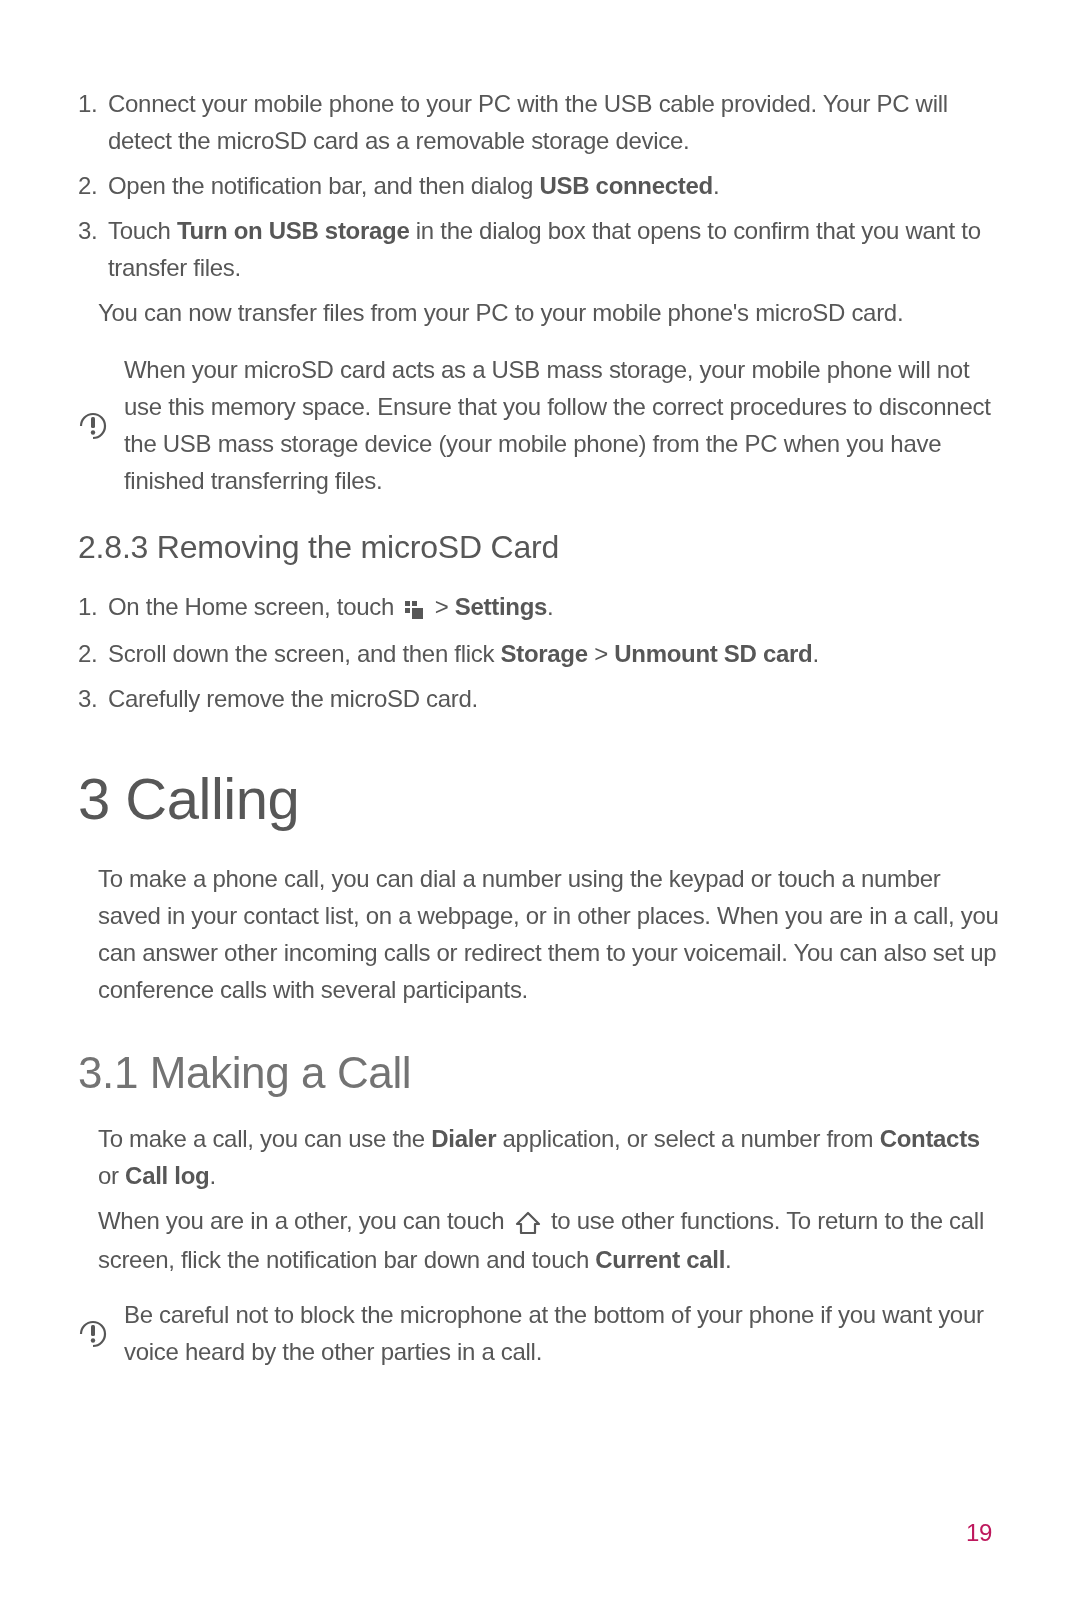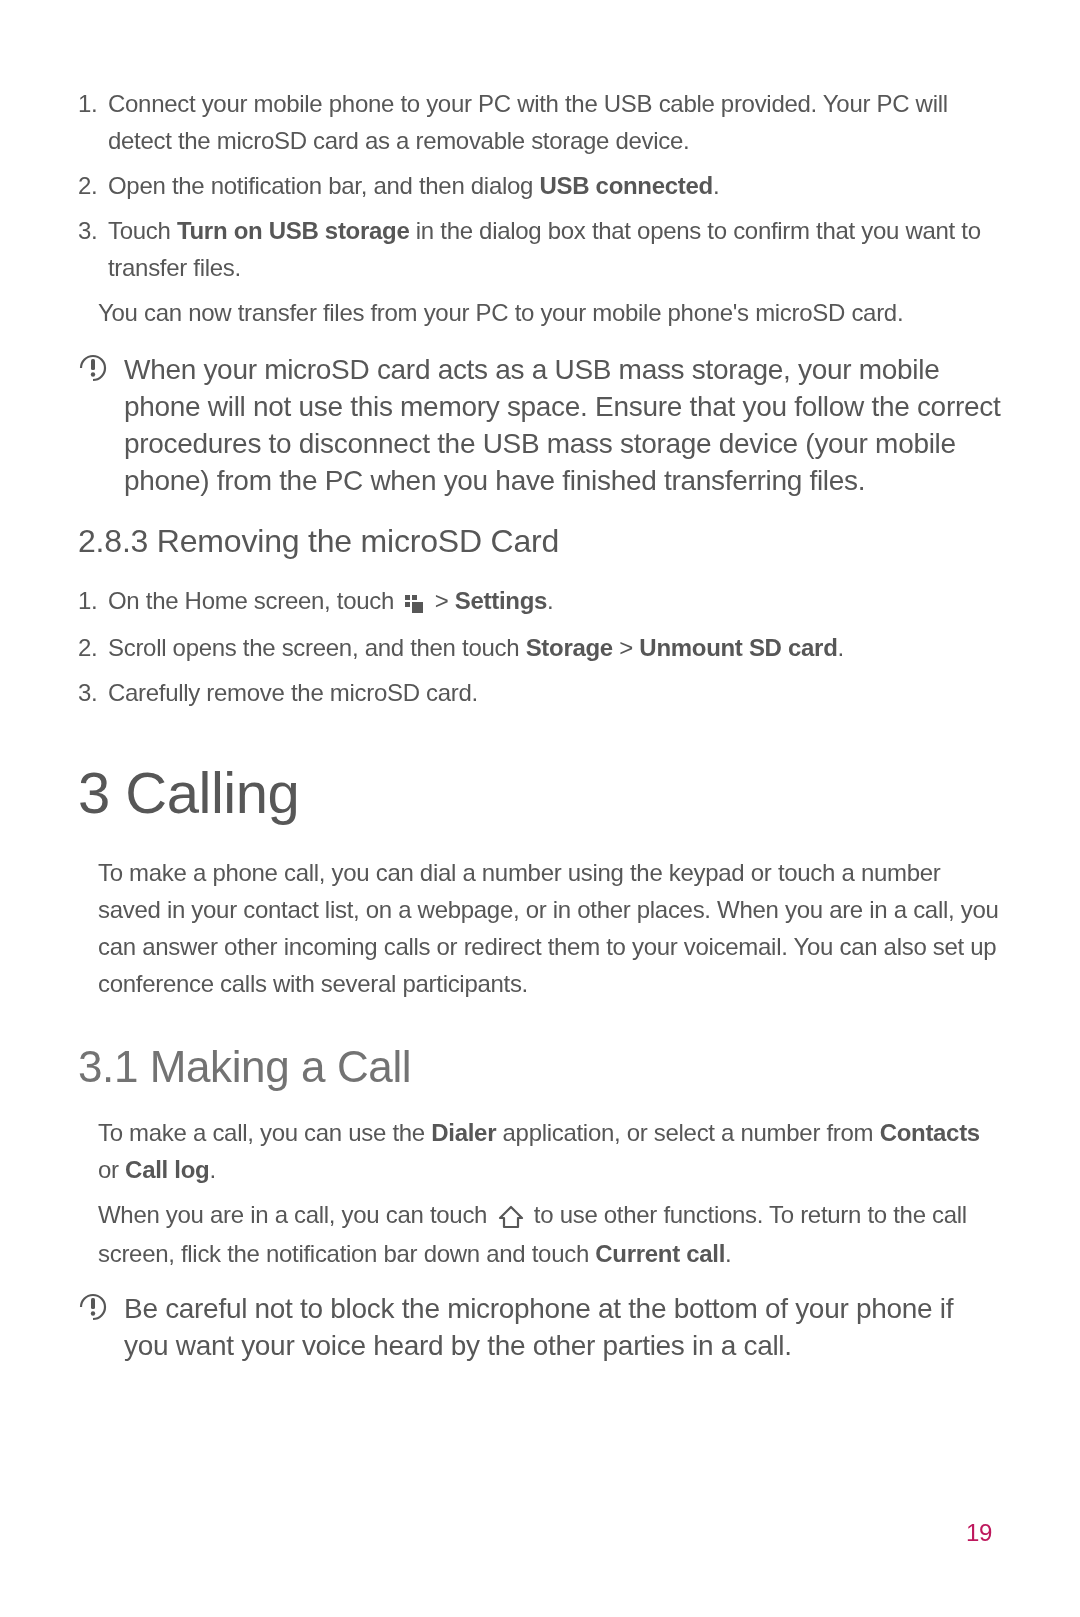--- a/index.html
+++ b/index.html
@@ -20,36 +20,37 @@
     .ol-num { width: 30px; flex-shrink: 0; }
     .ol-body { flex: 1; }
     .para {
       font-size: 24px;
       line-height: 37px;
       margin-bottom: 8px;
       margin-left: 20px;
     }
     .note-block {
       display: flex;
-      font-size: 28px;
+      font-size: 24px;
       line-height: 37px;
       margin-top: 20px;
       margin-bottom: 22px;
+      align-items: center;
     }
     .note-icon-wrap {
       width: 46px;
       flex-shrink: 0;
       padding-top: 2px;
     }
     .note-body { flex: 1; }
     .h3 {
       font-size: 32px;
       font-weight: 400;
       color: #575757;
-      margin-top: 24px;
+      margin-top: 30px;
       margin-bottom: 22px;
       letter-spacing: -0.2px;
     }
     .h1 {
       font-size: 58px;
       font-weight: 400;
       color: #575757;
       margin-top: 48px;
       margin-bottom: 28px;
       letter-spacing: -0.5px;
@@ -123,41 +124,41 @@
           <rect x="8" y="1" width="5" height="5" fill="#575757"></rect>
           <rect x="1" y="8" width="5" height="5" fill="#575757"></rect>
           <rect x="8" y="8" width="11" height="11" fill="#575757"></rect>
         </svg></span><span>  &gt; </span><span class="bold">Settings</span><span>.</span>
   </div>
 </div>
 
 <div class="ol-item">
   <div class="ol-num">2.</div>
   <div class="ol-body">
-    <span>Scroll opens the screen, and then touch </span><span class="bold">Storage</span><span> &gt; </span><span class="bold">Unmount SD card</span><span>.</span>
+    <span>Scroll down the screen, and then flick </span><span class="bold">Storage</span><span> &gt; </span><span class="bold">Unmount SD card</span><span>.</span>
   </div>
 </div>
 
 <div class="ol-item">
   <div class="ol-num">3.</div>
   <div class="ol-body">Carefully remove the microSD card.</div>
 </div>
 
 <div class="h1">3  Calling</div>
 
 <div class="para">To make a phone call, you can dial a number using the keypad or touch a number saved in your contact list, on a webpage, or in other places. When you are in a call, you can answer other incoming calls or redirect them to your voicemail. You can also set up conference calls with several participants.</div>
 
 <div class="h2">3.1  Making a Call</div>
 
 <div class="para">
   <span>To make a call, you can use the </span><span class="bold">Dialer</span><span> application, or select a number from </span><span class="bold">Contacts</span><span> or </span><span class="bold">Call log</span><span>.</span>
 </div>
 
 <div class="para">
-  <span>When you are in a call, you can touch </span><span class="icon-inline"><svg width="26" height="24" viewBox="0 0 26 24" style="display:inline-block;vertical-align:-4px">
+  <span>When you are in a other, you can touch </span><span class="icon-inline"><svg width="26" height="24" viewBox="0 0 26 24" style="display:inline-block;vertical-align:-4px">
         <path d="M 13 2 L 24 13 L 20 13 L 20 22 L 6 22 L 6 13 L 2 13 Z" fill="none" stroke="#575757" stroke-width="2.2" stroke-linejoin="round"></path>
       </svg></span><span> to use other functions. To return to the call screen, flick the notification bar down and touch </span><span class="bold">Current call</span><span>.</span>
 </div>
 
 <div class="note-block" style="margin-top:18px">
   <div class="note-icon-wrap">
     <svg width="30" height="30" viewBox="0 0 30 30">
       <path d="M 3 15 A 12 12 0 1 1 15 27" fill="none" stroke="#575757" stroke-width="2.2"></path>
       <rect x="13" y="6" width="4" height="11" rx="1.5" fill="#575757"></rect>
       <circle cx="15" cy="21.5" r="2.2" fill="#575757"></circle>

